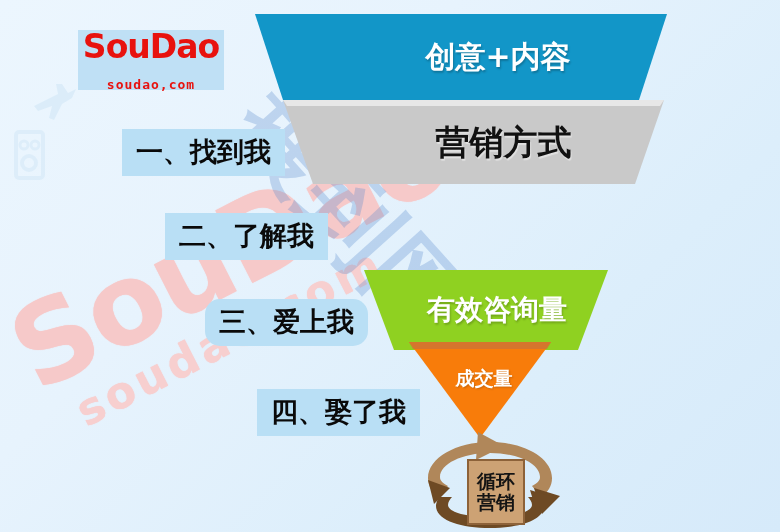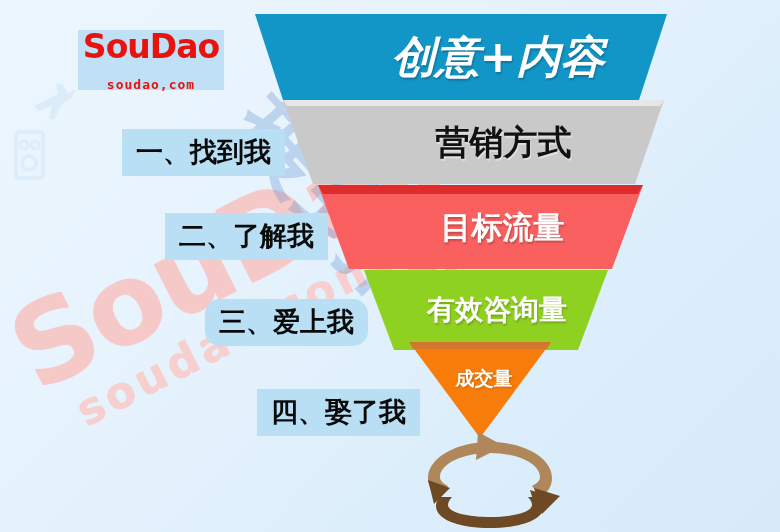--- a/index.html
+++ b/index.html
@@ -68,22 +68,22 @@
   
   #funnel{position:absolute;left:0;top:0;width:780px;height:532px;z-index:4;}
   .band{position:absolute;display:flex;align-items:center;justify-content:center;}
   .band .shape{position:absolute;inset:0;}
   .band .lbl{
     position:relative;z-index:2;font-weight:bold;line-height:1;
     font-family:"DejaVu Sans","Liberation Sans",sans-serif;
   }
 
   #band0{left:255px;top:14px;width:412px;height:86px;}
-  #band0 .lbl{color:#fff;font-size:44px;text-shadow:1px 2px 2px rgba(0,0,0,.22);
-    padding-left:74px;font-style:italic;}
+  #band0 .lbl{color:#fff;font-size:30px;text-shadow:1px 2px 2px rgba(0,0,0,.22);
+    padding-left:74px;}
   #band1{left:283px;top:100px;width:381px;height:84px;}
   #band1 .lbl{color:#111;font-size:34px;text-shadow:1px 2px 1px rgba(255,255,255,.45);
     padding-left:60px;}
   #band2{left:318px;top:185px;width:325px;height:84px;}
   #band2 .lbl{color:#fff;font-size:31px;text-shadow:1px 2px 2px rgba(0,0,0,.22);
     padding-left:44px;}
   #band3{left:364px;top:270px;width:244px;height:80px;}
   #band3 .lbl{color:#fff;font-size:28px;text-shadow:1px 2px 2px rgba(0,0,0,.2);
     padding-left:22px;}
   #band4{left:409px;top:342px;width:142px;height:96px;}
@@ -150,28 +150,20 @@
 
     <div class="band" id="band1">
       <svg class="shape" viewBox="0 0 381 84" preserveAspectRatio="none">
         <polygon points="0,0 381,0 352,84 30,84" fill="#c9c9c9"></polygon>
         <polygon points="0,0 381,0 377,6 4,6" fill="#ffffff" opacity=".55"></polygon>
         <polygon points="30,84 352,84 348,90 34,90" fill="#a9a9a9" opacity=".6"></polygon>
       </svg>
       <span class="lbl">营销方式</span>
     </div>
 
-    <div class="band" id="band2">
-      <svg class="shape" viewBox="0 0 325 84" preserveAspectRatio="none">
-        <polygon points="0,0 325,0 294,84 31,84" fill="#fb6060"></polygon>
-        <polygon points="0,0 325,0 320,9 5,9" fill="#df2b2b"></polygon>
-        <polygon points="31,84 294,84 290,90 35,90" fill="#d64a4a" opacity=".55"></polygon>
-      </svg>
-      <span class="lbl">目标流量</span>
-    </div>
 
     <div class="band" id="band3">
       <svg class="shape" viewBox="0 0 244 80" preserveAspectRatio="none">
         <polygon points="0,0 244,0 214,80 30,80" fill="#8fd121"></polygon>
         <polygon points="30,80 214,80 210,86 34,86" fill="#71a818" opacity=".6"></polygon>
       </svg>
       <span class="lbl">有效咨询量</span>
     </div>
 
     <div class="band" id="band4">
@@ -196,15 +188,19 @@
       <path d="M35 69 C35 69 32 74 32 78 C32 92 56 100 86 100 L86 89
                C62 89 44 84 44 77 C44 74 46 71 48 69 Z" fill="#6e4a24"></path>
       <path d="M137 69 C137 69 140 74 140 78 C140 92 116 100 86 100 L86 89
                C110 89 128 84 128 77 C128 74 126 71 124 69 Z" fill="#6e4a24"></path>
 
       <polygon points="24,52 46,60 30,76" fill="#6e4a24"></polygon>
 
       <polygon points="130,60 156,68 138,86" fill="#6e4a24"></polygon>
       <polygon points="126,62 146,68 132,82" fill="#6e4a24"></polygon>
     </svg>
+    <div id="cycle-box">
+      <span>循环</span>
+      <span>营销</span>
+    </div>
   </div>
 
 </div>
 
 </body></html>

